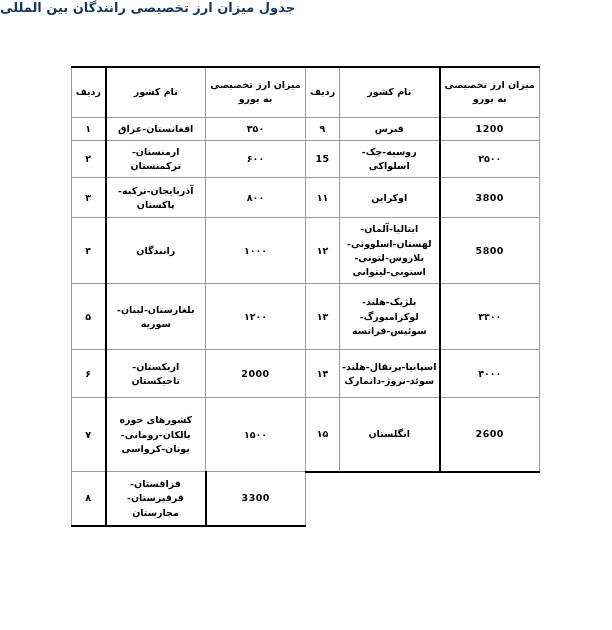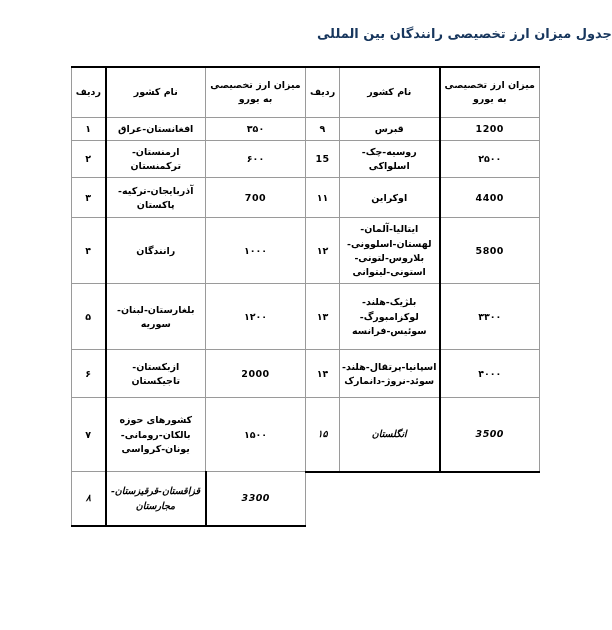--- a/index.html
+++ b/index.html
@@ -14,27 +14,25 @@
     color: #000000;
     overflow: hidden;
   }
   .page {
     position: relative;
     width: 612px;
     height: 630px;
     box-sizing: border-box;
   }
   .title {
-    text-align: right;
+    text-align: left;
     font-size: 13px;
     font-weight: bold;
     color: #17365d;
-    padding-top: 26px;
     letter-spacing: 0;
-    margin-left: 32px;
   }
   .table-wrap {
     position: absolute;
     top: 66px;
     right: 72px;
     left: 72px;
   }
   table.money {
     border-collapse: collapse;
     width: 468px;
@@ -60,21 +58,21 @@
   col.c-idx { width: 34px; }
   col.c-country { width: 100px; }
   col.c-amount { width: 100px; }
   col.c-idx2 { width: 34px; }
   col.c-country2 { width: 100px; }
   col.c-amount2 { width: 100px; }
 
   .thick-left { border-left: 2px solid #000000 !important; }
   .thick-right { border-right: 2px solid #000000 !important; }
   .thick-top { border-top: 2px solid #000000 !important; }
-  .thick-bottom { border-bottom: 2px solid #000000 !important; font-style: italic; }
+  .thick-bottom { border-bottom: 2px solid #000000 !important; }
   .no-border { border: none !important; background: transparent; }
   .num { font-size: 10px; letter-spacing: 0.5px; }
   .tall { height: 40px; }
 </style>
 </head>
 <body>
 
 <div class="page">
 
   <div class="title">جدول میزان ارز تخصیصی رانندگان بین المللی</div>
@@ -113,24 +111,24 @@
         <tr>
           <td class="num thick-left">۲۵۰۰</td>
           <td>روسیه-چک-اسلواکی</td>
           <td class="num">15</td>
           <td class="num">۶۰۰</td>
           <td>ارمنستان-ترکمنستان</td>
           <td class="num thick-right">۲</td>
         </tr>
 
         <tr class="tall">
-          <td class="num thick-left">4400</td>
+          <td class="num thick-left">3800</td>
           <td>اوکراین</td>
           <td class="num">۱۱</td>
-          <td class="num">700</td>
+          <td class="num">۸۰۰</td>
           <td>آذربایجان-ترکیه-پاکستان</td>
           <td class="num thick-right">۳</td>
         </tr>
 
         <tr style="height:66px">
           <td class="num thick-left">5800</td>
           <td>ایتالیا-آلمان-لهستان-اسلوونی-بلاروس-لتونی-استونی-لیتوانی</td>
           <td class="num">۱۲</td>
           <td class="num">۱۰۰۰</td>
           <td>رانندگان</td>
@@ -149,21 +147,21 @@
         <tr style="height:48px">
           <td class="num thick-left">۴۰۰۰</td>
           <td>اسپانیا-پرتقال-هلند-سوئد-نروژ-دانمارک</td>
           <td class="num">۱۴</td>
           <td class="num">2000</td>
           <td>ازبکستان-تاجیکستان</td>
           <td class="num thick-right">۶</td>
         </tr>
 
         <tr style="height:74px">
-          <td class="num thick-left thick-bottom">3500</td>
+          <td class="num thick-left thick-bottom">2600</td>
           <td class="thick-bottom">انگلستان</td>
           <td class="num thick-bottom">۱۵</td>
           <td class="num">۱۵۰۰</td>
           <td>کشورهای حوزه بالکان-رومانی-یونان-کرواسی</td>
           <td class="num thick-right">۷</td>
         </tr>
 
         <tr style="height:54px">
           <td class="no-border"></td>
           <td class="no-border"></td>

